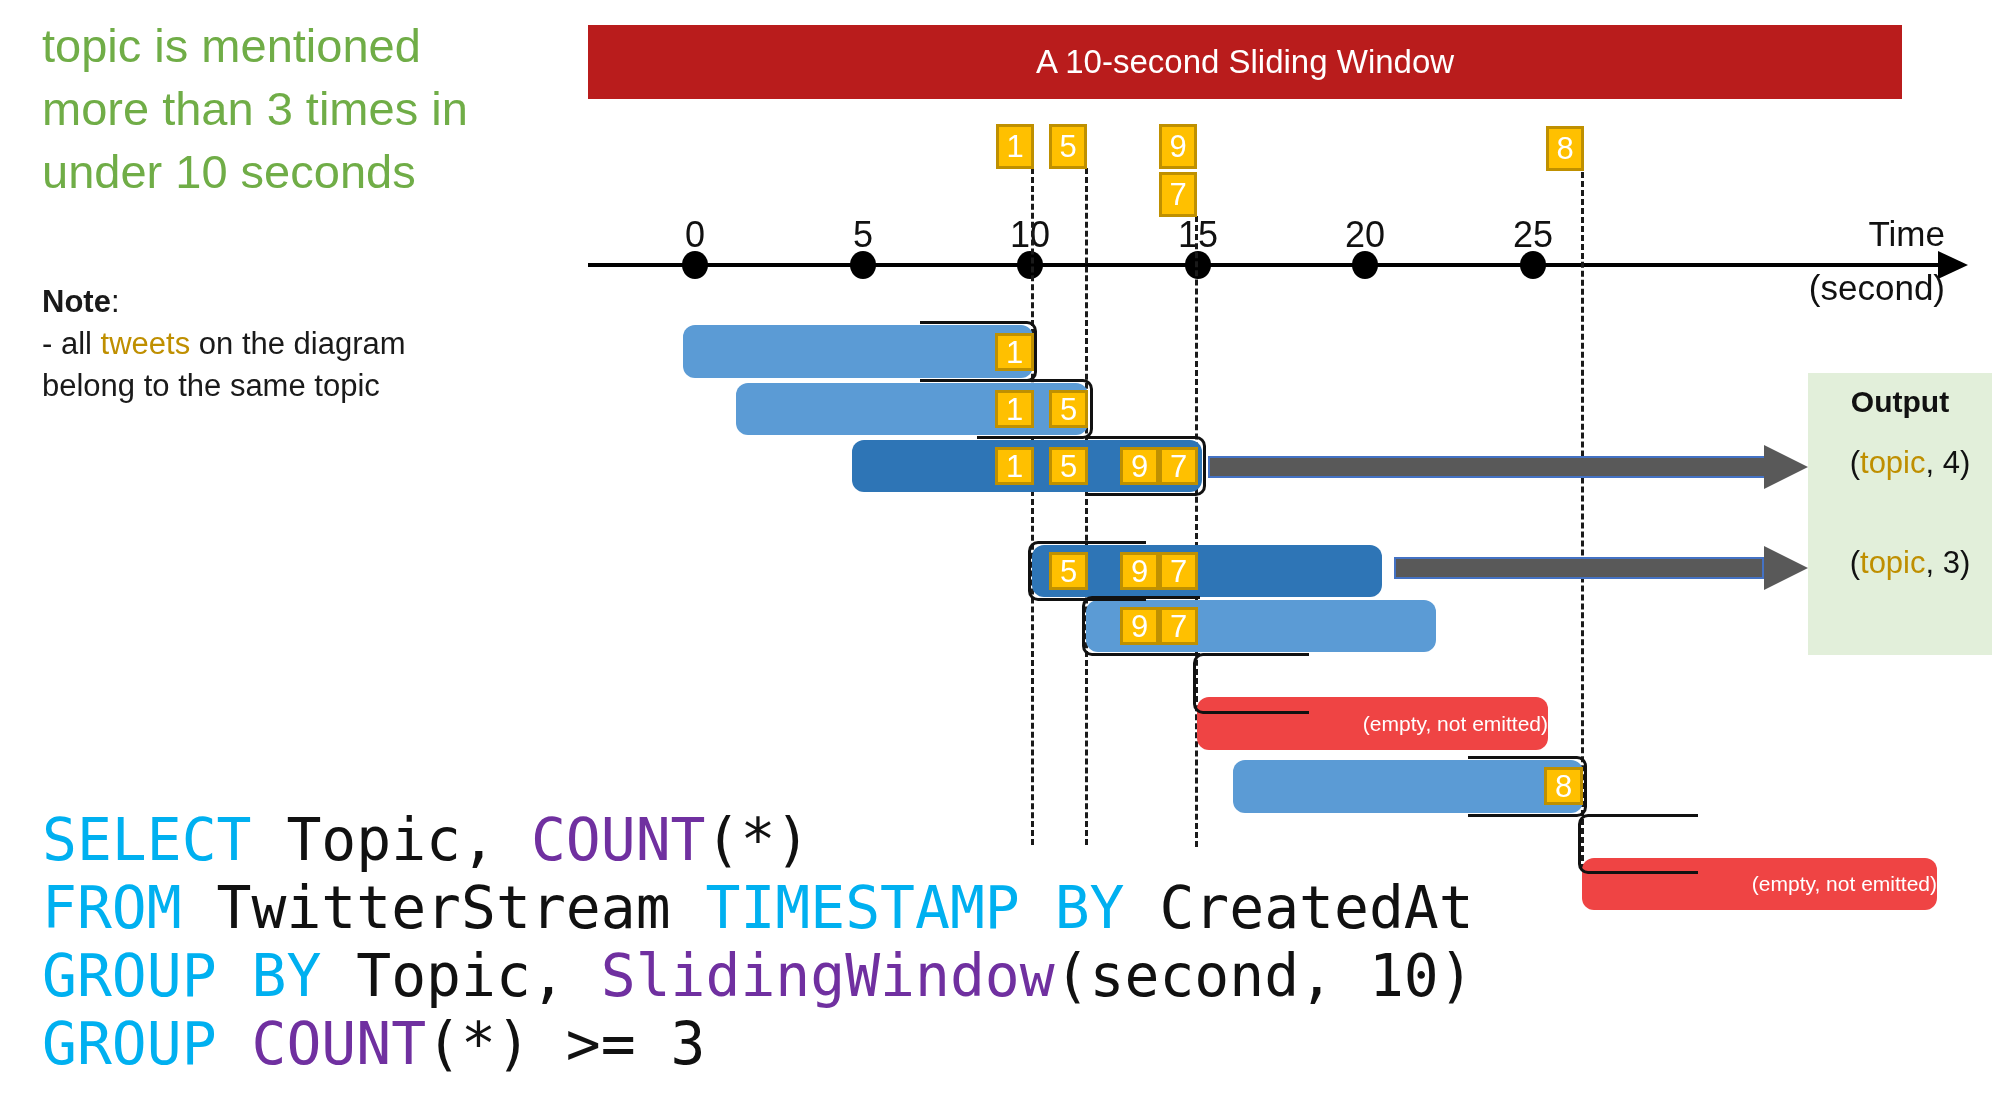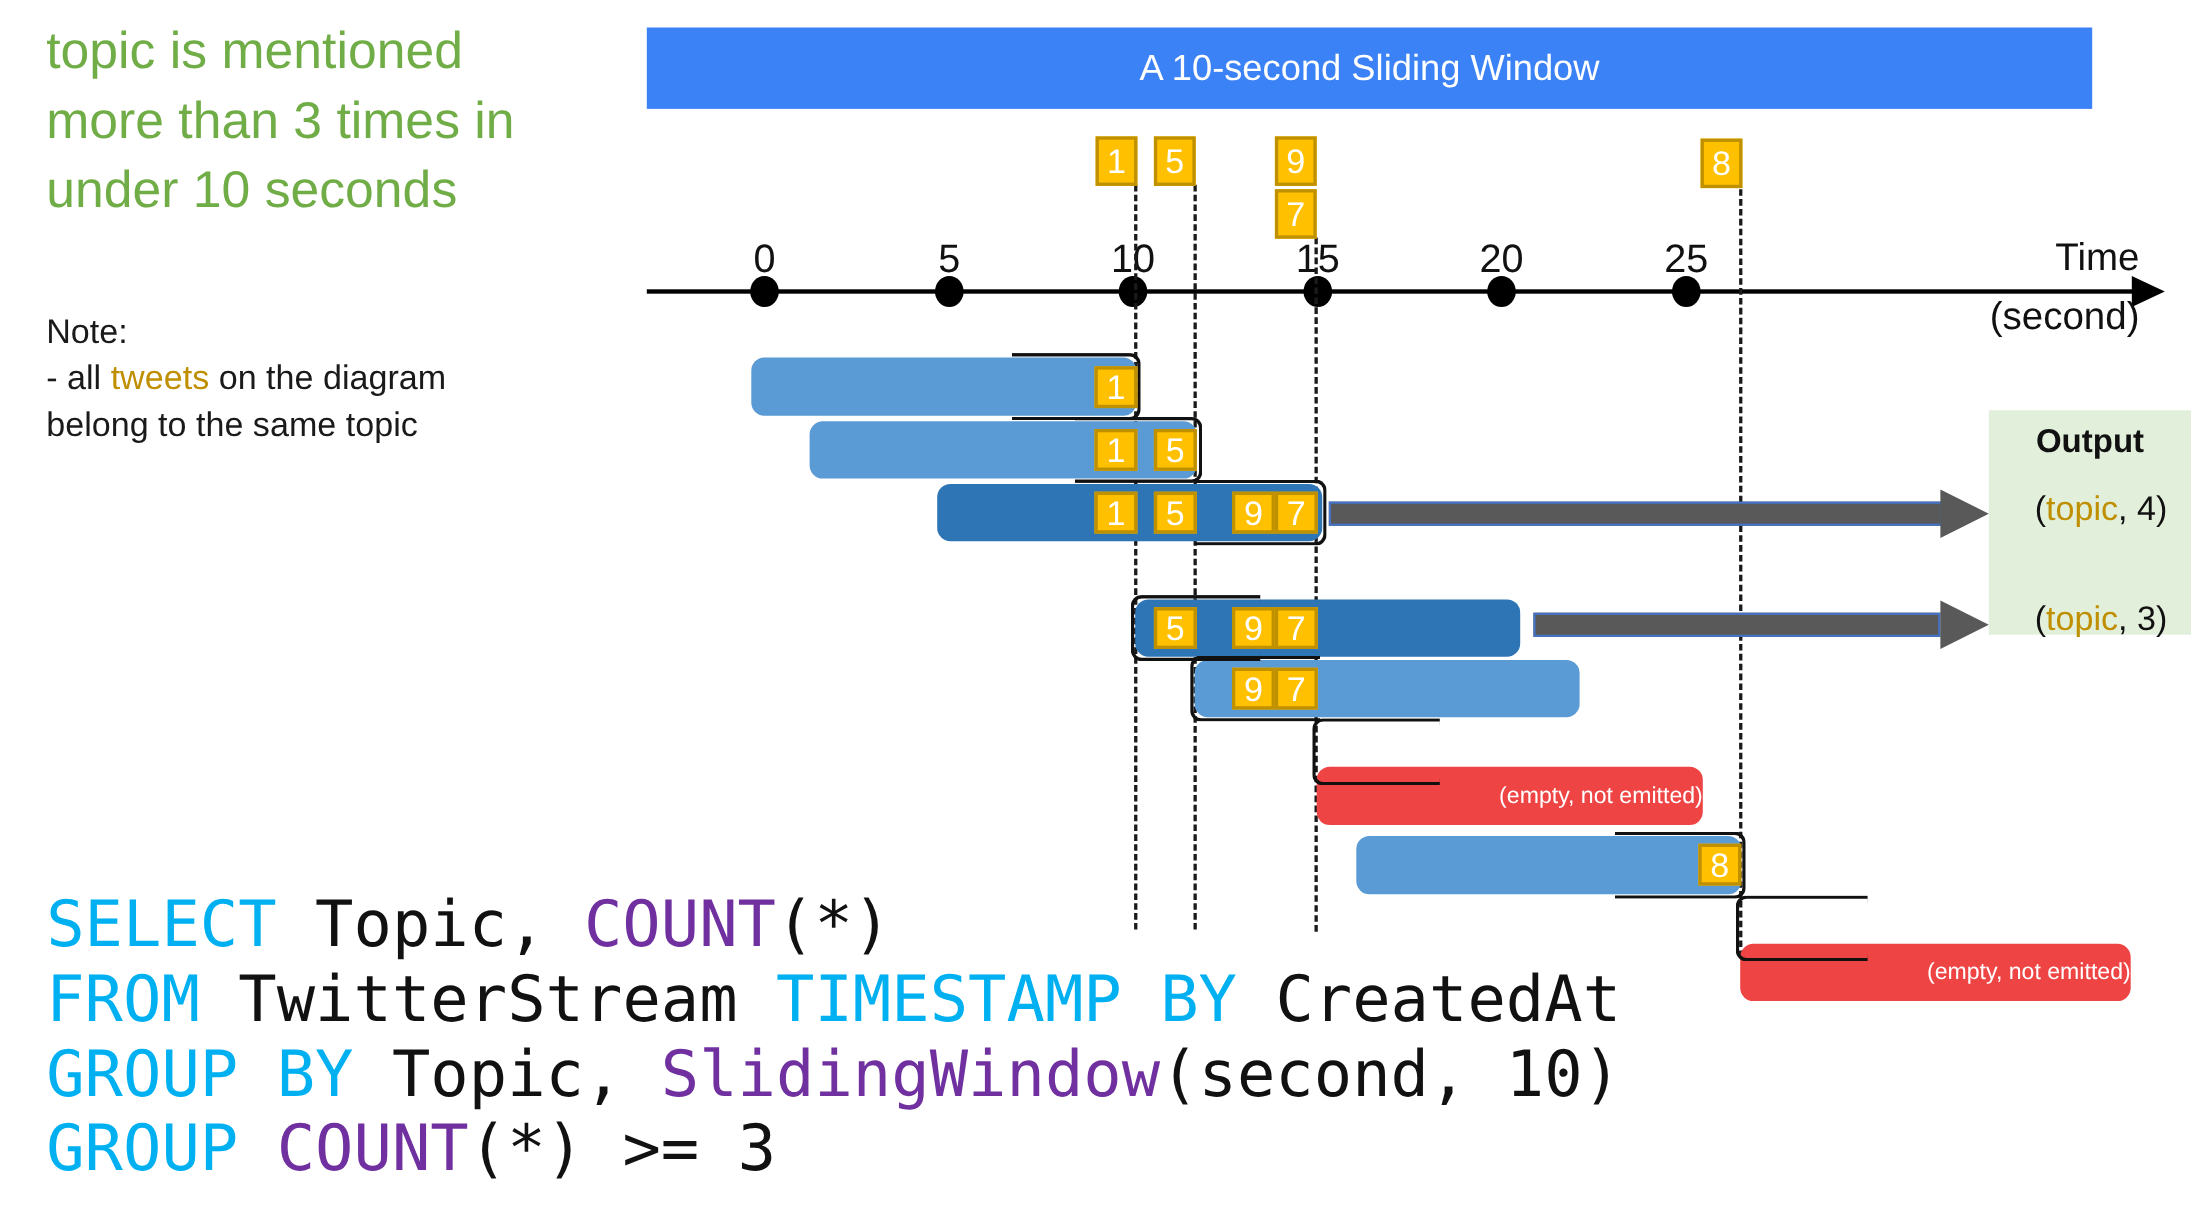--- a/index.html
+++ b/index.html
@@ -3,24 +3,24 @@
 <meta charset="utf-8">
 <style>
   html,body{margin:0;padding:0;background:#ffffff;}
   body{width:1992px;height:1117px;position:relative;overflow:hidden;
        font-family:"Liberation Sans",sans-serif;}
   .abs{position:absolute;}
   
   #headline{left:42px;top:14px;width:480px;font-size:47px;line-height:63px;color:#70AD47;}
   
   #note{left:42px;top:281px;width:460px;font-size:31px;line-height:42px;color:#1a1a1a;}
-  #note .ttl{font-weight:normal;text-align:right;}
+  #note .ttl{font-weight:bold;text-align:right;}
   .gold{color:#BF8F00;}
   
-  #banner{left:588px;top:25px;width:1314px;height:74px;background:#3b82f6;
+  #banner{left:588px;top:25px;width:1314px;height:74px;background:#b91c1c;
           color:#ffffff;font-size:33px;line-height:74px;text-align:center;}
   
   .axisline{left:588px;top:263px;width:1352px;height:4px;background:#000;}
   .axishead{left:1938px;top:251px;width:0;height:0;border-top:14px solid transparent;
             border-bottom:14px solid transparent;border-left:30px solid #000;}
   .dot{width:26px;height:28px;background:#000;border-radius:50%;top:251px;}
   .ticklabel{top:214px;width:80px;text-align:center;font-size:36px;color:#111;}
   .axislabel{left:1745px;width:200px;text-align:right;font-size:35px;color:#111;}
   
   .dash{width:0;border-left:3px dashed #1a1a1a;z-index:1;}
@@ -37,21 +37,21 @@
   
   .bracket{box-sizing:border-box;border:3px solid #111;background:transparent;
            z-index:4;pointer-events:none;}
   .bracket.r{border-left:none;border-radius:0 10px 10px 0;}
   .bracket.l{border-right:none;border-radius:10px 0 0 10px;}
   
   .shaft{background:#595959;border:2px solid #4472C4;box-sizing:border-box;z-index:2;}
   .head{width:0;height:0;border-top:22px solid transparent;border-bottom:22px solid transparent;
         border-left:44px solid #595959;z-index:2;}
   
-  #outpanel{left:1808px;top:373px;width:184px;height:204px;background:#E2EFDA;z-index:2;}
+  #outpanel{left:1808px;top:373px;width:184px;height:282px;background:#E2EFDA;z-index:2;}
   #outpanel .ttl{position:absolute;top:12px;left:0;width:100%;text-align:center;
                  font-weight:bold;font-size:30px;color:#111;}
   .result{position:absolute;left:10px;width:100%;text-align:center;font-size:31px;color:#111;}
   
   #code{left:42px;top:806px;width:1400px;font-family:"DejaVu Sans Mono",monospace;
         font-size:58px;line-height:68px;color:#111;}
   #code span{white-space:pre;}
   .kw{color:#00B0F0;}
   .fn{color:#7030A0;}
 </style>

